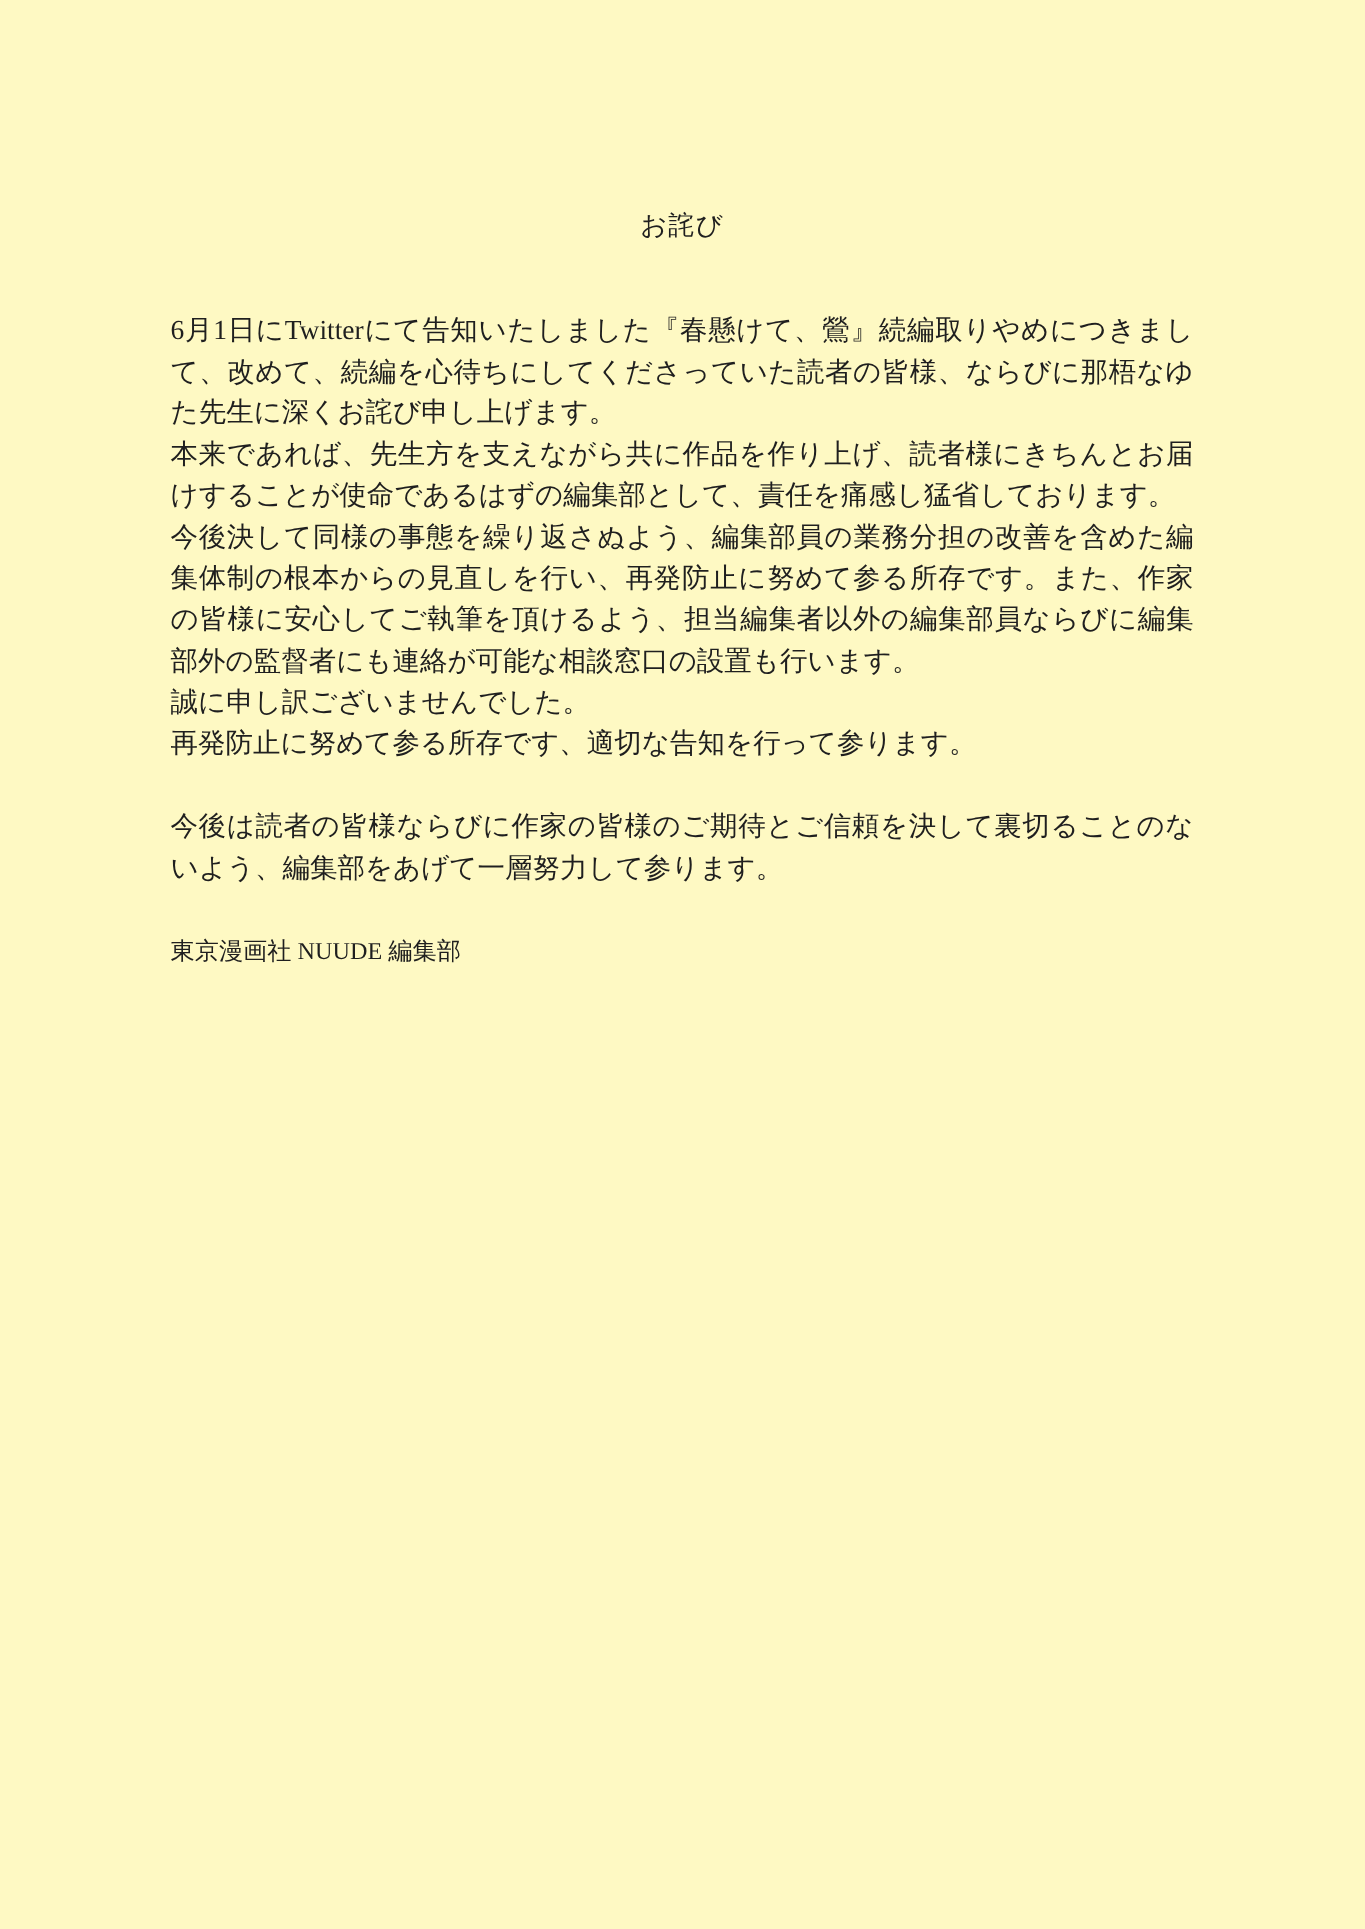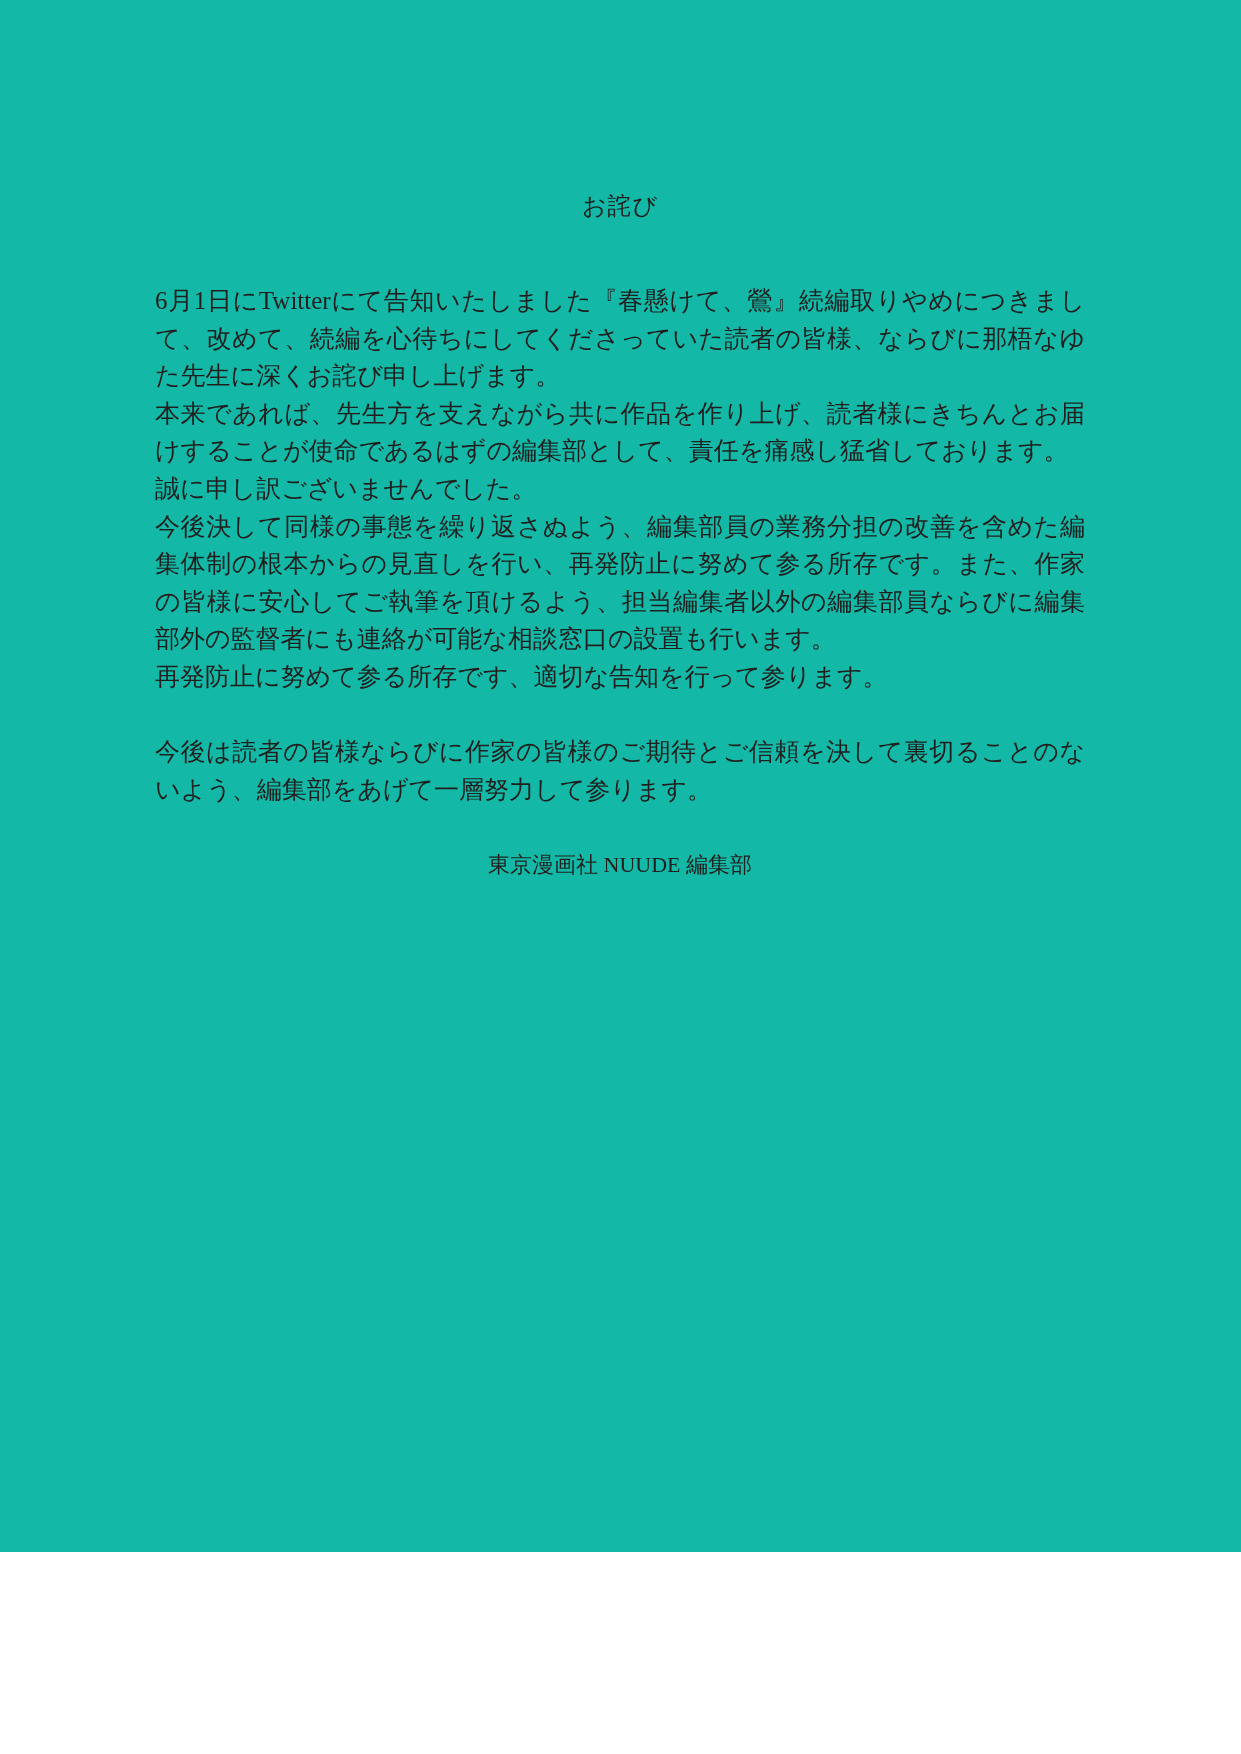--- a/index.html
+++ b/index.html
@@ -3,22 +3,22 @@
 <meta charset="utf-8">
 <style>
   html, body {
     margin: 0;
     padding: 0;
     background: #ffffff;
   }
   .page {
     position: relative;
     width: 1241px;
-    height: 1552px;
-    background: #14b8a6;
+    height: 1754px;
+    background: #fef9c3;
     overflow: hidden;
     font-family: "Liberation Serif", serif;
     color: #1f1f1f;
   }
   .doc {
     box-sizing: content-box;
     width: 930px;
     margin: 0 auto 0 155px;
     padding-top: 187px;
   }
@@ -38,36 +38,36 @@
     margin: 0;
     word-break: normal;
     overflow-wrap: break-word;
   }
   .closing {
     margin-top: 37.6px;
   }
   .signature {
     font-size: 22px;
     line-height: 37.6px;
-    text-align: center;
+    text-align: left;
     margin-top: 37.6px;
   }
 </style>
 </head>
 <body>
 
 <div class="page">
   <div class="doc">
     <h1 class="title">お詫び</h1>
 
     <div class="body">
         <p>6月1日にTwitterにて告知いたしました『春懸けて、鶯』続編取りやめにつきまして、改めて、続編を心待ちにしてくださっていた読者の皆様、ならびに那梧なゆた先生に深くお詫び申し上げます。</p>
         <p>本来であれば、先生方を支えながら共に作品を作り上げ、読者様にきちんとお届けすることが使命であるはずの編集部として、責任を痛感し猛省しております。</p>
+        <p>今後決して同様の事態を繰り返さぬよう、編集部員の業務分担の改善を含めた編集体制の根本からの見直しを行い、再発防止に努めて参る所存です。また、作家の皆様に安心してご執筆を頂けるよう、担当編集者以外の編集部員ならびに編集部外の監督者にも連絡が可能な相談窓口の設置も行います。</p>
         <p>誠に申し訳ございませんでした。</p>
-        <p>今後決して同様の事態を繰り返さぬよう、編集部員の業務分担の改善を含めた編集体制の根本からの見直しを行い、再発防止に努めて参る所存です。また、作家の皆様に安心してご執筆を頂けるよう、担当編集者以外の編集部員ならびに編集部外の監督者にも連絡が可能な相談窓口の設置も行います。</p>
         <p>再発防止に努めて参る所存です、適切な告知を行って参ります。</p>
       </div>
 
     <div class="body closing">
         <p>今後は読者の皆様ならびに作家の皆様のご期待とご信頼を決して裏切ることのないよう、編集部をあげて一層努力して参ります。</p>
       </div>
 
     <div class="signature">東京漫画社 NUUDE 編集部</div>
   </div>
 </div>

